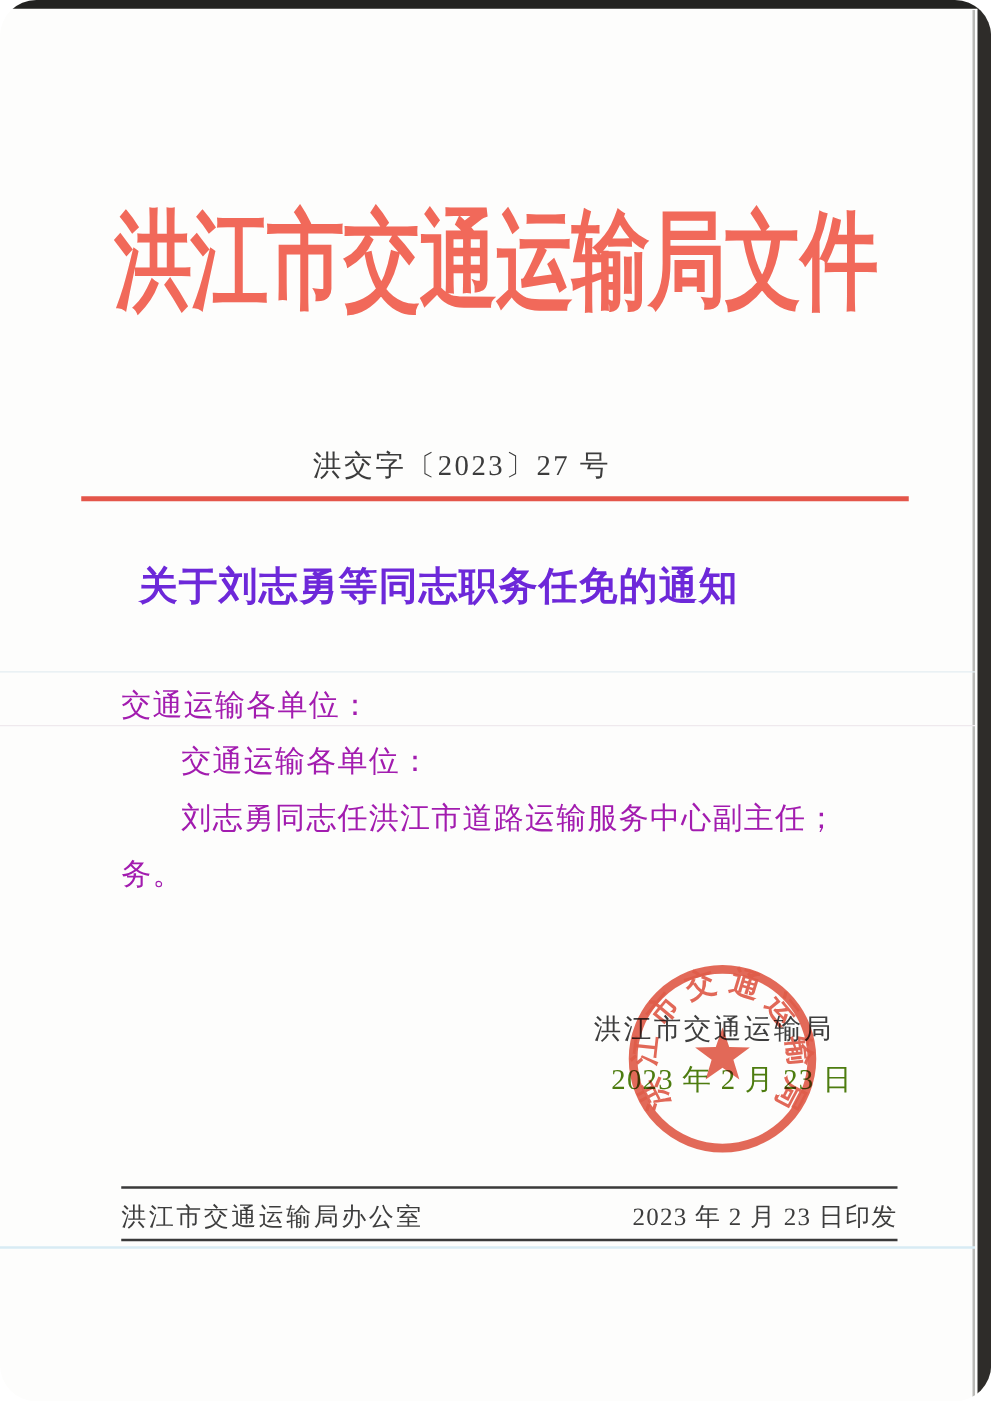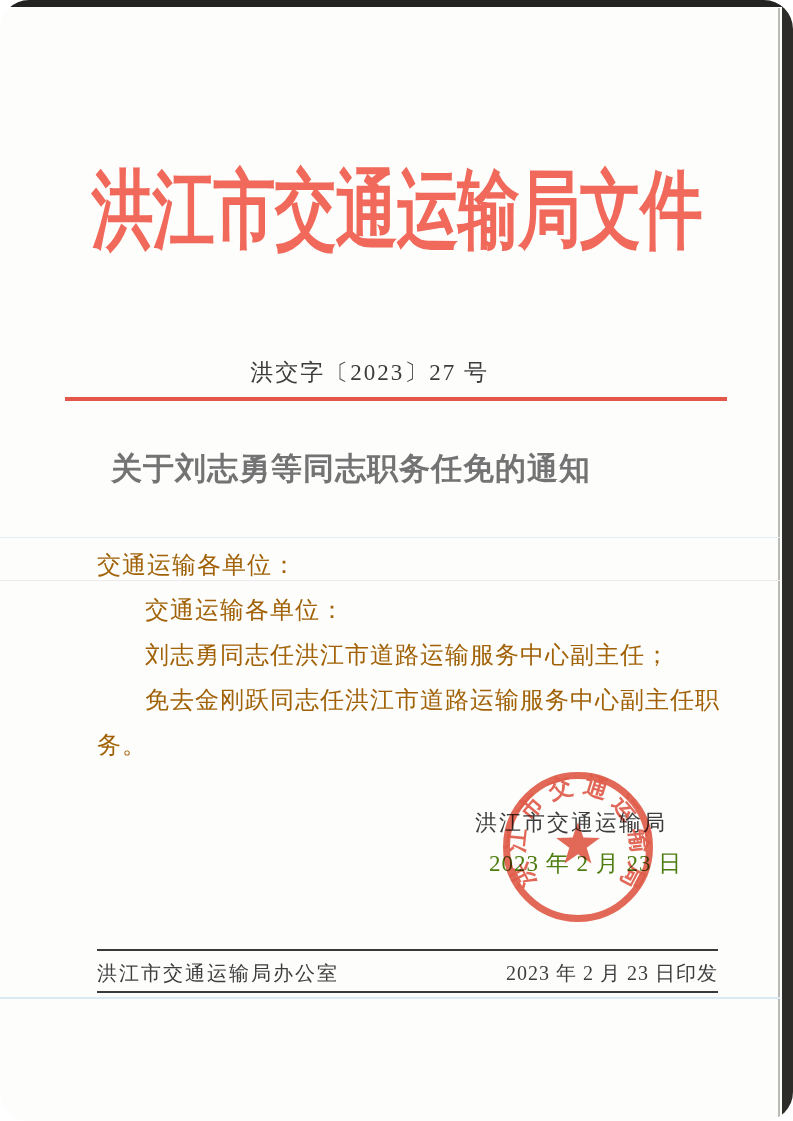--- a/index.html
+++ b/index.html
@@ -36,29 +36,29 @@
     text-align:center;
     font-size:23px;letter-spacing:2px;color:#3c3c3c;
     transform:translateX(-27px);
   }
   .red-rule{position:absolute;top:397px;left:65px;width:662px;height:4px;background:var(--rule_red,#e4564a);}
 
   
   .heading{
     position:absolute;top:448px;left:0;width:702px;
     text-align:center;
-    font-size:31px;font-weight:bold;color:#737373;
+    font-size:31px;font-weight:bold;color:#6d28d9;
     letter-spacing:1px;
     font-family:"Liberation Sans", sans-serif;
   }
 
   
   .body-text{
     position:absolute;top:543px;left:97px;width:625px;
-    font-size:24px;line-height:45px;letter-spacing:1px;color:#a16207;
+    font-size:24px;line-height:45px;letter-spacing:1px;color:#a21caf;
   }
   .body-line{white-space:nowrap;}
   .body-line.indent{padding-left:48px;}
 
   
   .sig-org{position:absolute;top:808px;left:475px;font-size:22px;letter-spacing:2px;color:#3d3d3d;white-space:nowrap;}
   .sig-date{position:absolute;top:848px;left:489px;font-size:23px;letter-spacing:1px;color:#4d7c0f;white-space:nowrap;}
 
   
   .seal{position:absolute;top:757px;left:488px;width:180px;height:180px;mix-blend-mode:multiply;opacity:.88;}
@@ -90,21 +90,20 @@
 
   <div class="doc-number">洪交字〔2023〕27 号</div>
   <div class="red-rule"></div>
 
   <div class="heading">关于刘志勇等同志职务任免的通知</div>
 
   <div class="body-text">
     <div class="body-line">交通运输各单位：</div>
     <div class="body-line indent">交通运输各单位：</div>
     <div class="body-line indent">刘志勇同志任洪江市道路运输服务中心副主任；</div>
-    <div class="body-line indent">免去金刚跃同志任洪江市道路运输服务中心副主任职</div>
     <div class="body-line">务。</div>
   </div>
 
   <div class="sig-org">洪江市交通运输局</div>
   <div class="sig-date">2023 年 2 月 23 日</div>
 
   <svg class="seal" viewBox="0 0 180 180" xmlns="http://www.w3.org/2000/svg">
     <circle cx="90" cy="90" r="71.5" fill="none" stroke="#dd4631" stroke-width="7" opacity="0.92"></circle>
     <polygon fill="#dd4631" opacity="0.92" points="90,65 95.4,80.6 111.9,80.9 98.7,90.8 103.5,106.6 90,97.2 76.5,106.6 81.3,90.8 68.1,80.9 84.6,80.6"></polygon>
     <defs>

